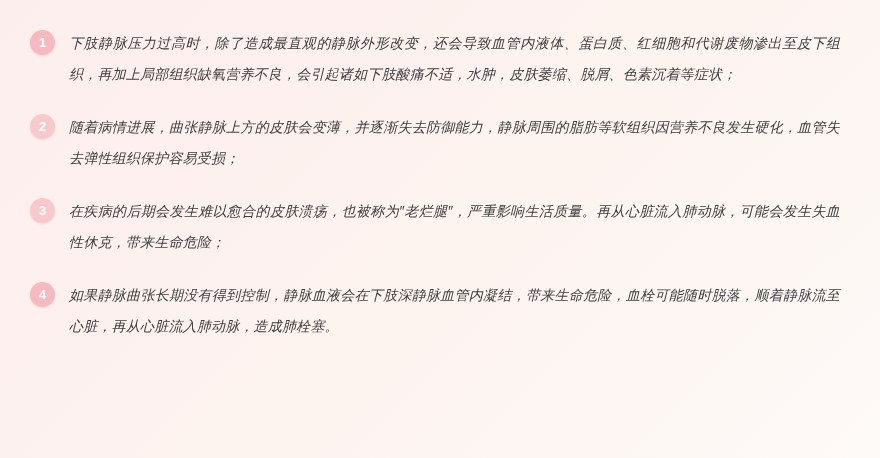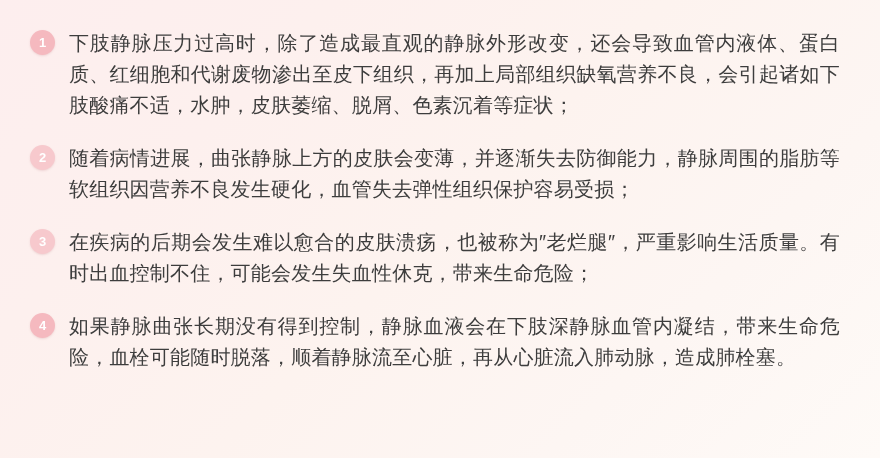--- a/index.html
+++ b/index.html
@@ -41,45 +41,46 @@
     font-weight: bold;
     margin-right: 14px;
     margin-top: 2px;
     box-shadow: 0 1px 2px rgba(200, 140, 145, 0.25);
   }
   .badge.solid {
     background: #f5b9bf;
   }
   .text {
     flex: 1 1 auto;
-    font-size: 20px;
+    font-size: 14px;
     line-height: 31px;
     color: #3d3d3d;
     letter-spacing: 0.2px;
     text-align: justify;
+    font-style: italic;
   }
 </style>
 </head>
 <body>
 
 <div class="page">
 
   <div class="item">
     <div class="badge solid">1</div>
     <div class="text">下肢静脉压力过高时，除了造成最直观的静脉外形改变，还会导致血管内液体、蛋白质、红细胞和代谢废物渗出至皮下组织，再加上局部组织缺氧营养不良，会引起诸如下肢酸痛不适，水肿，皮肤萎缩、脱屑、色素沉着等症状；</div>
   </div>
 
   <div class="item">
     <div class="badge">2</div>
     <div class="text">随着病情进展，曲张静脉上方的皮肤会变薄，并逐渐失去防御能力，静脉周围的脂肪等软组织因营养不良发生硬化，血管失去弹性组织保护容易受损；</div>
   </div>
 
   <div class="item">
     <div class="badge">3</div>
-    <div class="text">在疾病的后期会发生难以愈合的皮肤溃疡，也被称为″老烂腿″，严重影响生活质量。有时出血控制不住，可能会发生失血性休克，带来生命危险；</div>
+    <div class="text">在疾病的后期会发生难以愈合的皮肤溃疡，也被称为″老烂腿″，严重影响生活质量。再从心脏流入肺动脉，可能会发生失血性休克，带来生命危险；</div>
   </div>
 
   <div class="item">
     <div class="badge solid">4</div>
     <div class="text">如果静脉曲张长期没有得到控制，静脉血液会在下肢深静脉血管内凝结，带来生命危险，血栓可能随时脱落，顺着静脉流至心脏，再从心脏流入肺动脉，造成肺栓塞。</div>
   </div>
 
 </div>
 
 </body></html>

